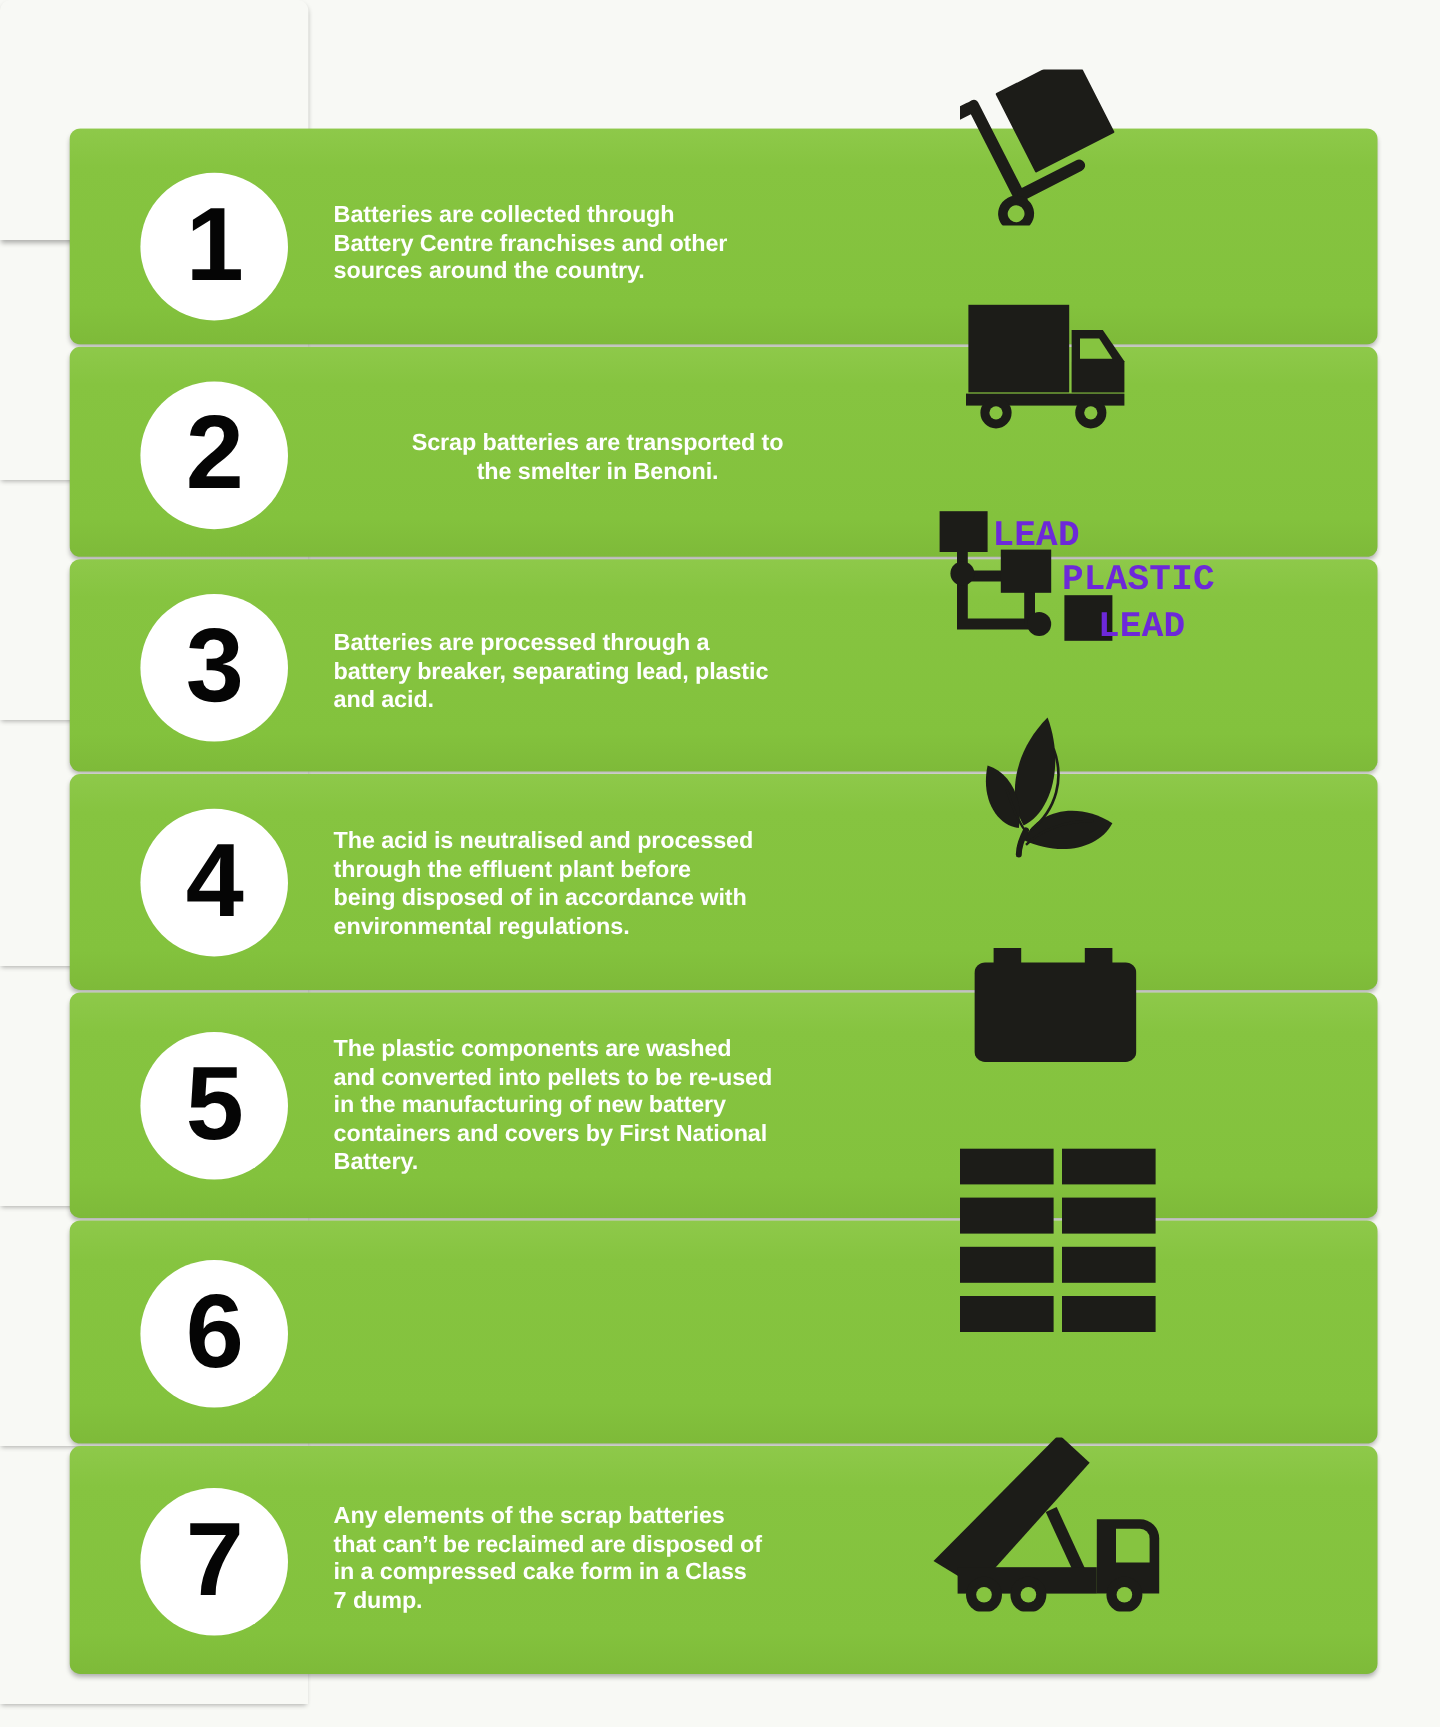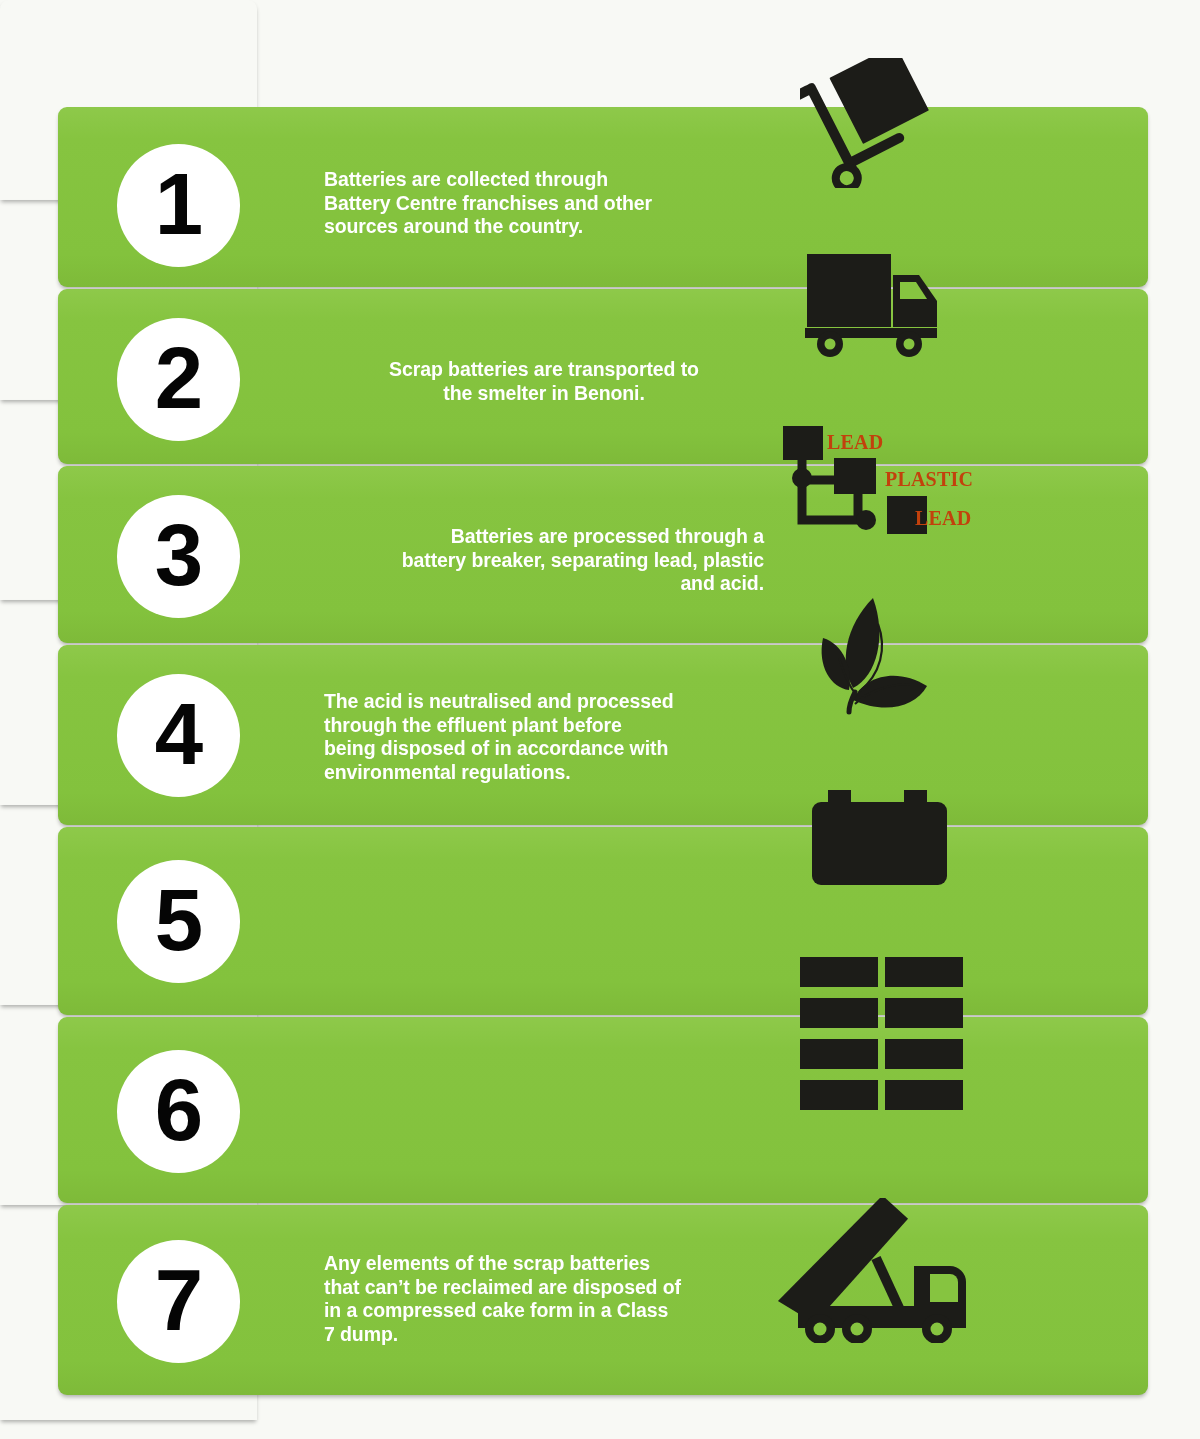--- a/index.html
+++ b/index.html
@@ -63,39 +63,38 @@
     position: absolute;
     left: 278px;
     width: 440px;
     color: #ffffff;
     font-family: "Liberation Sans", sans-serif;
     font-weight: bold;
     font-size: 19.5px;
     line-height: 23.5px;
     letter-spacing: -0.1px;
     white-space: pre-line;
-    margin-left: 46px;
   }
 
   
   .icon-wrap {
     position: absolute;
     display: flex;
     align-items: center;
     justify-content: center;
   }
   .icon-wrap svg { display: block; }
 
   
   .lpa {
     position: absolute;
-    font-family: Liberation Serif, serif;
+    font-family: Liberation Mono, monospace;
     font-weight: bold;
-    color: #c2410c;
-    font-size: 20px;
+    color: #6d28d9;
+    font-size: 30px;
     letter-spacing: 0.2px;
     line-height: 1;
   }
 </style>
 </head>
 <body>
 
 <div id="canvas">
 
   <div class="icon-panel first" style="top:36px; height:200px;"></div>
@@ -237,25 +236,30 @@
   </div>
   <div class="num-circle" style="left:117px; top:1240px;">
     <span class="num">7</span>
   </div>
 
   <div class="step-text" style="top:168px;">Batteries are collected through
 Battery Centre franchises and other
 sources around the country.</div>
   <div class="step-text" style="top:358px;text-align:center;">Scrap batteries are transported to
 the smelter in Benoni.</div>
-  <div class="step-text" style="top:525px;text-align:right;">Batteries are processed through a
+  <div class="step-text" style="top:525px;">Batteries are processed through a
 battery breaker, separating lead, plastic
 and acid.</div>
   <div class="step-text" style="top:690px;">The acid is neutralised and processed
 through the effluent plant before
 being disposed of in accordance with
 environmental regulations.</div>
+  <div class="step-text" style="top:863px;">The plastic components are washed
+and converted into pellets to be re-used
+in the manufacturing of new battery
+containers and covers by First National
+Battery.</div>
   <div class="step-text" style="top:1252px;">Any elements of the scrap batteries
 that can’t be reclaimed are disposed of
 in a compressed cake form in a Class
 7 dump.</div>
 
 </div>
 
 </body></html>

